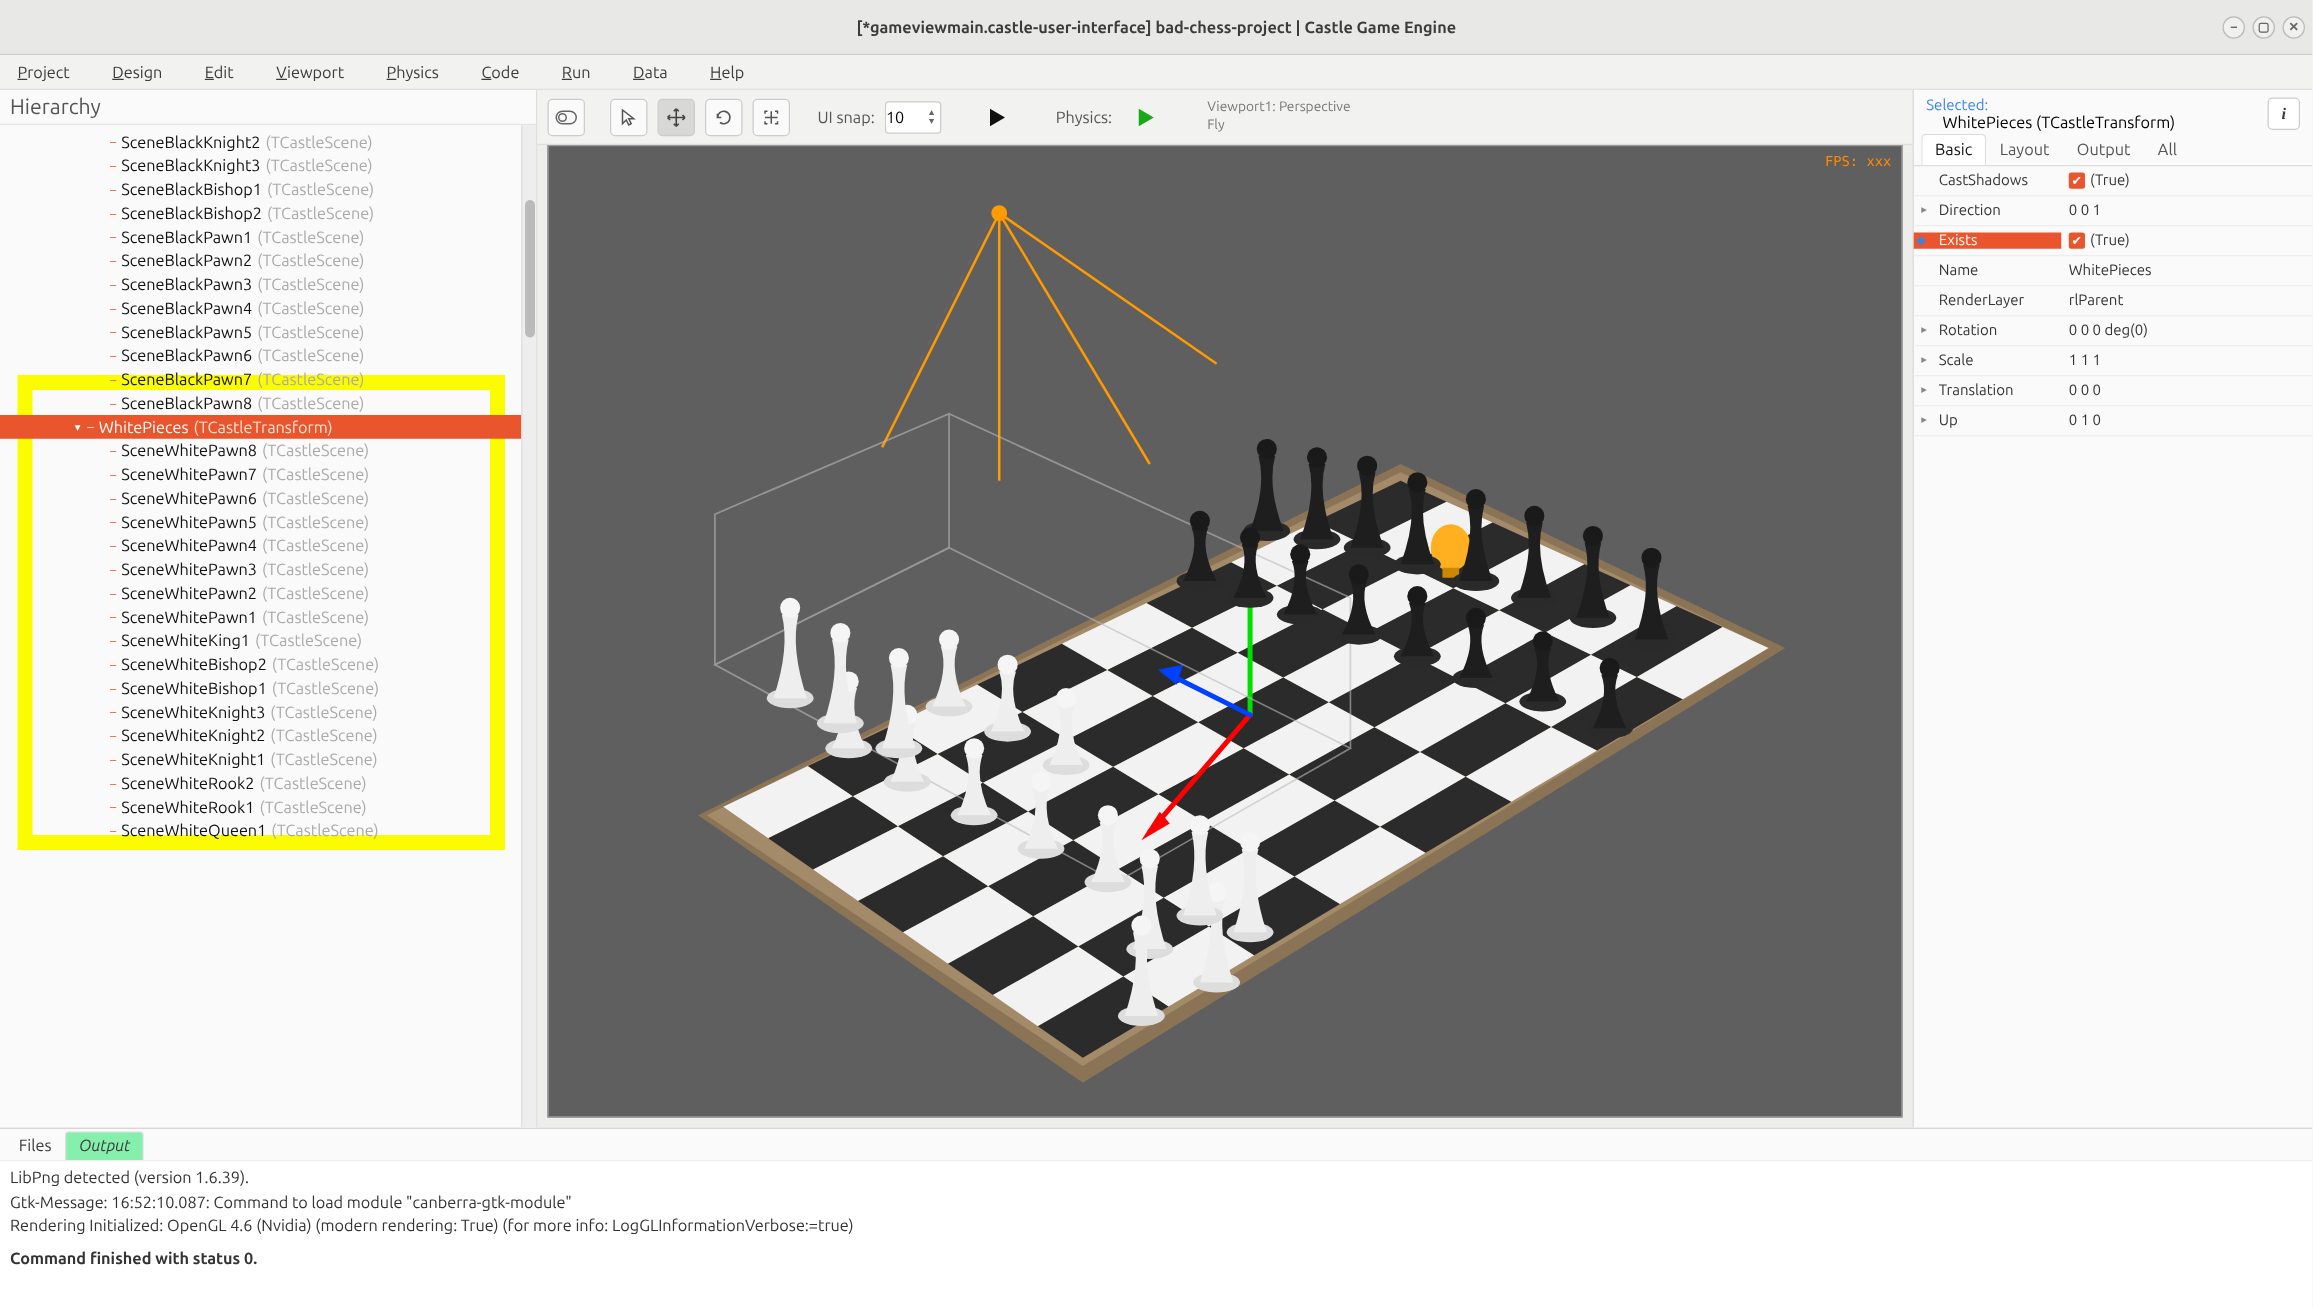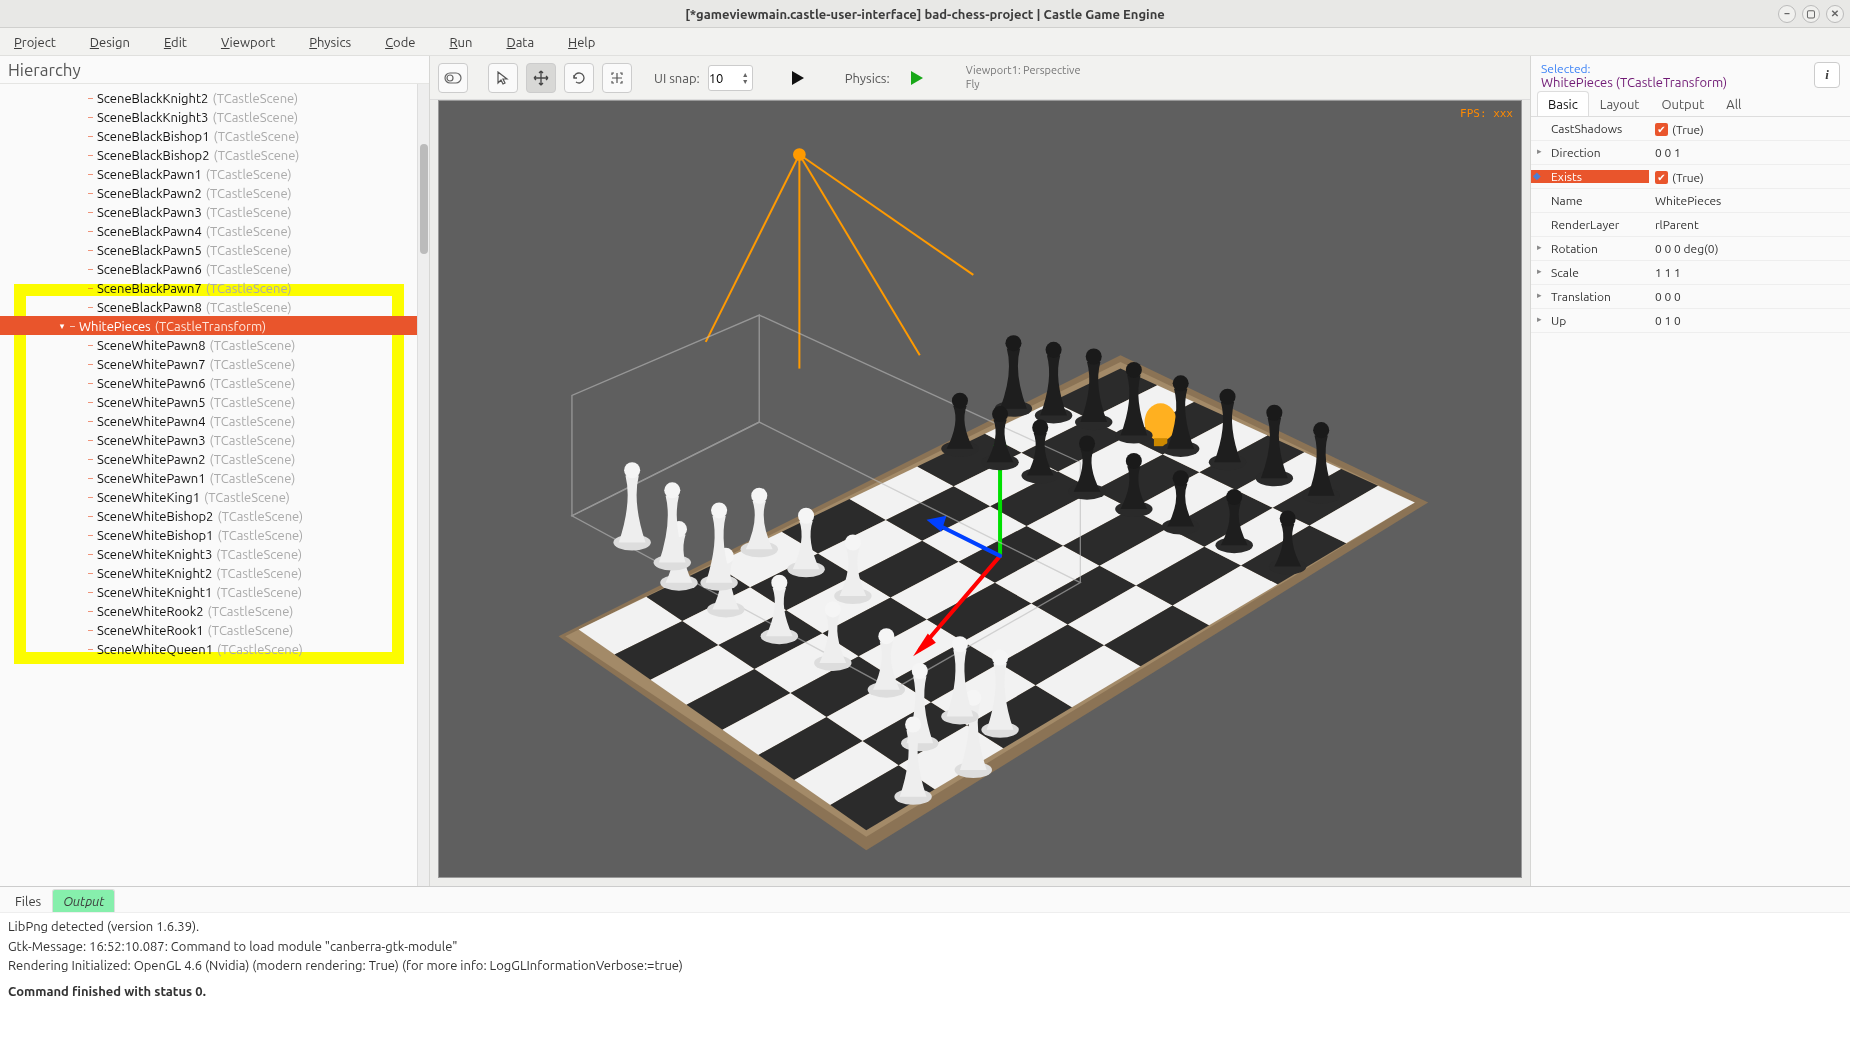--- a/index.html
+++ b/index.html
@@ -1,17 +1,17 @@
 <!DOCTYPE html>
 <html><head>
 <meta charset="utf-8">
 <style>
 * { box-sizing: border-box; margin: 0; padding: 0; font-family: Ubuntu, "Segoe UI", sans-serif; }
 body { background: #f5f5f4; font-size: 13px; color: #3c3c3c; overflow: hidden; }
-.titlebar { background: #e8e8e6; border-bottom: 1px solid #d0d0ce; height: 28px; display: flex; align-items: center; justify-content: center; position: relative; font-weight: bold; font-size: 13px; }
+.titlebar { background: #e8e8e6; border-bottom: 1px solid #d0d0ce; height: 44px; display: flex; align-items: center; justify-content: center; position: relative; font-weight: bold; font-size: 13px; }
 .winbtns { position: absolute; right: 6px; display: flex; gap: 6px; }
 .winbtn { width: 18px; height: 18px; border: 1px solid #bbb; border-radius: 9px; display: flex; align-items: center; justify-content: center; font-size: 10px; color: #666; background: #f0f0ee; cursor: pointer; }
 .menubar { background: #f2f2f0; height: 28px; display: flex; align-items: center; padding: 0 6px; gap: 18px; border-bottom: 1px solid #e0e0de; }
 .menubar span { padding: 4px 8px; cursor: pointer; }
 .menubar span u { text-decoration: underline; }
 .main { display: flex; height: calc(100vh - 56px - 160px); }
 .hierarchy { width: 430px; border-right: 1px solid #d6d6d4; display: flex; flex-direction: column; background: #fafafa; }
 .panel-title { padding: 4px 8px; font-size: 17px; color: #555; border-bottom: 1px solid #e5e5e3; }
 .tree { flex: 1; overflow-y: auto; position: relative; padding-top: 4px; }
 .tree-row { display: flex; align-items: center; height: 19px; white-space: nowrap; position: relative; z-index: 2; }
@@ -40,21 +40,21 @@
 .spin .arrows { display: flex; flex-direction: column; font-size: 7px; line-height: 7px; padding: 0 3px; color: #666; cursor: pointer; }
 .playbtn { width: 36px; height: 30px; display: flex; align-items: center; justify-content: center; cursor: pointer; font-size: 18px; color: #111; }
 .physbtn svg { width: 18px; height: 18px; }
 .vinfo { font-size: 11px; color: #777; line-height: 1.2; margin-left: 6px; }
 .viewport { flex: 1; margin: 0 8px 8px 8px; background: #5f5f5f; position: relative; overflow: hidden; border: 1px solid #999; }
 .fps-label { position: absolute; top: 6px; right: 8px; color: #ff8a00; font-size: 11px; font-family: monospace; }
 .inspector { width: 320px; border-left: 1px solid #d6d6d4; background: #fafafa; display: flex; flex-direction: column; }
 .insp-head { padding: 6px 10px 2px 10px; display: flex; align-items: flex-start; }
 .insp-head .txt { flex: 1; }
 .insp-head .lbl { font-size: 12px; color: #3b82f6; }
-.insp-head .val { font-size: 13px; color: #701a75; }
+.insp-head .val { font-size: 13px; color: #000000; margin-left: 13px; }
 .infobtn { width: 26px; height: 26px; border: 1px solid #ccc; border-radius: 4px; display: flex; align-items: center; justify-content: center; background: #fff; font-family: serif; font-weight: bold; font-style: italic; cursor: pointer; }
 .tabs { display: flex; border-bottom: 1px solid #ddd; padding: 0 6px; }
 .tabs .tab { padding: 5px 10px; font-size: 13px; color: #555; cursor: pointer; border: 1px solid transparent; border-bottom: none; }
 .tabs .tab.active { background: #fff; border-color: #ddd; border-radius: 4px 4px 0 0; color: #111; }
 .proptable { flex: 1; }
 .prow { display: flex; border-bottom: 1px solid #eee; align-items: center; height: 24px; font-size: 12px; }
 .prow .pk { width: 118px; padding-left: 20px; color: #333; position: relative; }
 .prow .pk .exp { position: absolute; left: 6px; font-size: 9px; color: #888; }
 .prow .pv { flex: 1; padding-left: 6px; color: #333; }
 .prow.hl .pk { background: #e9552c; color: #fff; }

